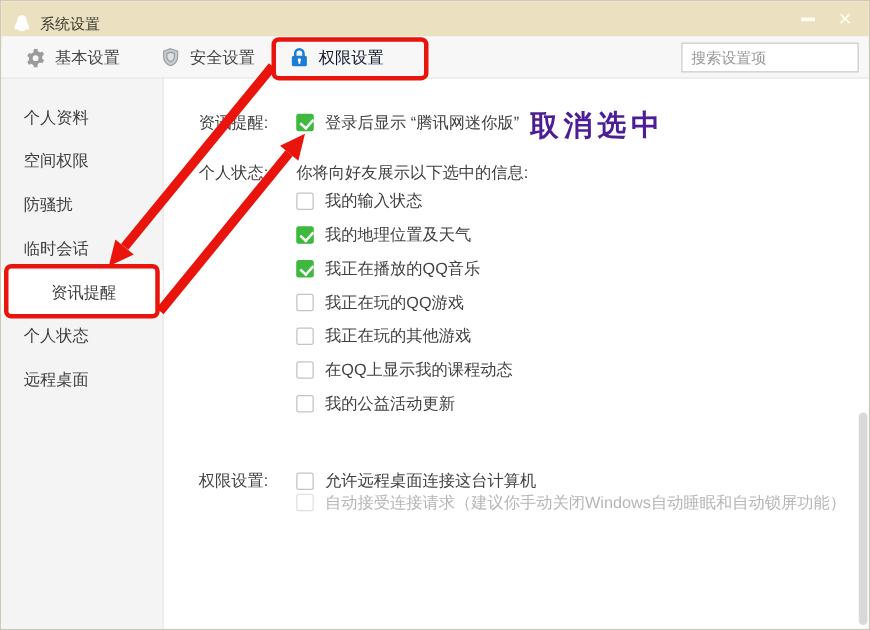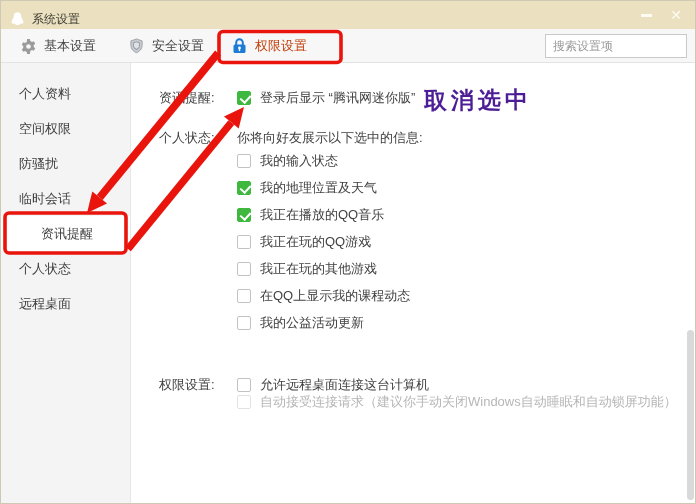--- a/index.html
+++ b/index.html
@@ -13,21 +13,21 @@
   .title-text { font-size:12px; color:#3b3b33; margin-left:6px; }
   .win-btn { position:absolute; top:0; width:30px; height:28px; display:flex; align-items:center; justify-content:center; cursor:default; }
   .btn-min { right:34px; }
   .btn-close { right:4px; color:#fdfbf2; font-size:14px; font-weight:bold; }
   .min-bar { width:11px; height:3px; background:#fdfbf2; }
 
   
   .tabbar { position:absolute; left:0; top:28px; width:100%; height:34px; background:#f7f7f7; border-bottom:1px solid #e3e3e3; }
   .tab { position:absolute; top:0; height:34px; display:flex; align-items:center; gap:8px; cursor:pointer; }
   .tab-label { font-size:13px; color:#454545;text-align:right; }
-  .tab.active .tab-label { color:#c2410c; }
+  .tab.active .tab-label { color:#0f172a; }
   .tab1 { left:20px; } .tab2 { left:128px; } .tab3 { left:231px; }
   .searchbox { position:absolute; right:8px; top:5px; width:142px; height:24px; background:#fff; border:1px solid #c9c9c9; display:flex; align-items:center; }
   .searchbox input { flex:1; border:none; outline:none; font-size:12px; color:#444; padding-left:7px; background:transparent; font-family:inherit; }
   .searchbox input::placeholder { color:#9a9a9a; }
   .search-icon { margin-right:6px; display:flex; }
 
   
   .sidebar { position:absolute; left:0; top:62px; width:130px; bottom:0; background:#f4f4f4; border-right:1px solid #e7e7e7; padding-top:13px; }
   .side-item { height:35px; display:flex; align-items:center; padding-left:18px; font-size:13px; color:#3e3e3e; cursor:pointer; }
   .side-item.selected { background:#ffffff;padding-left:40px; }

